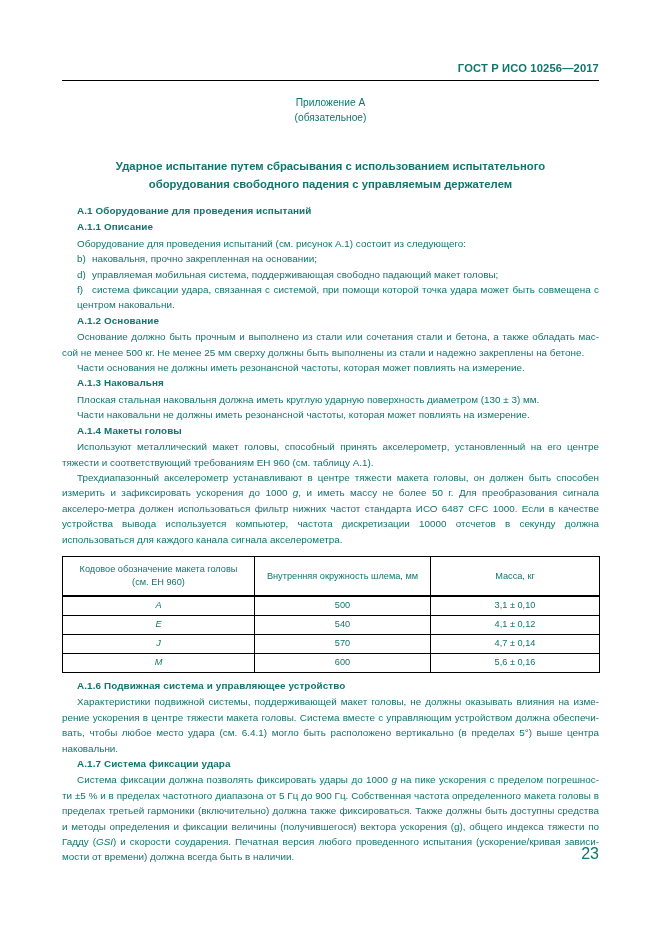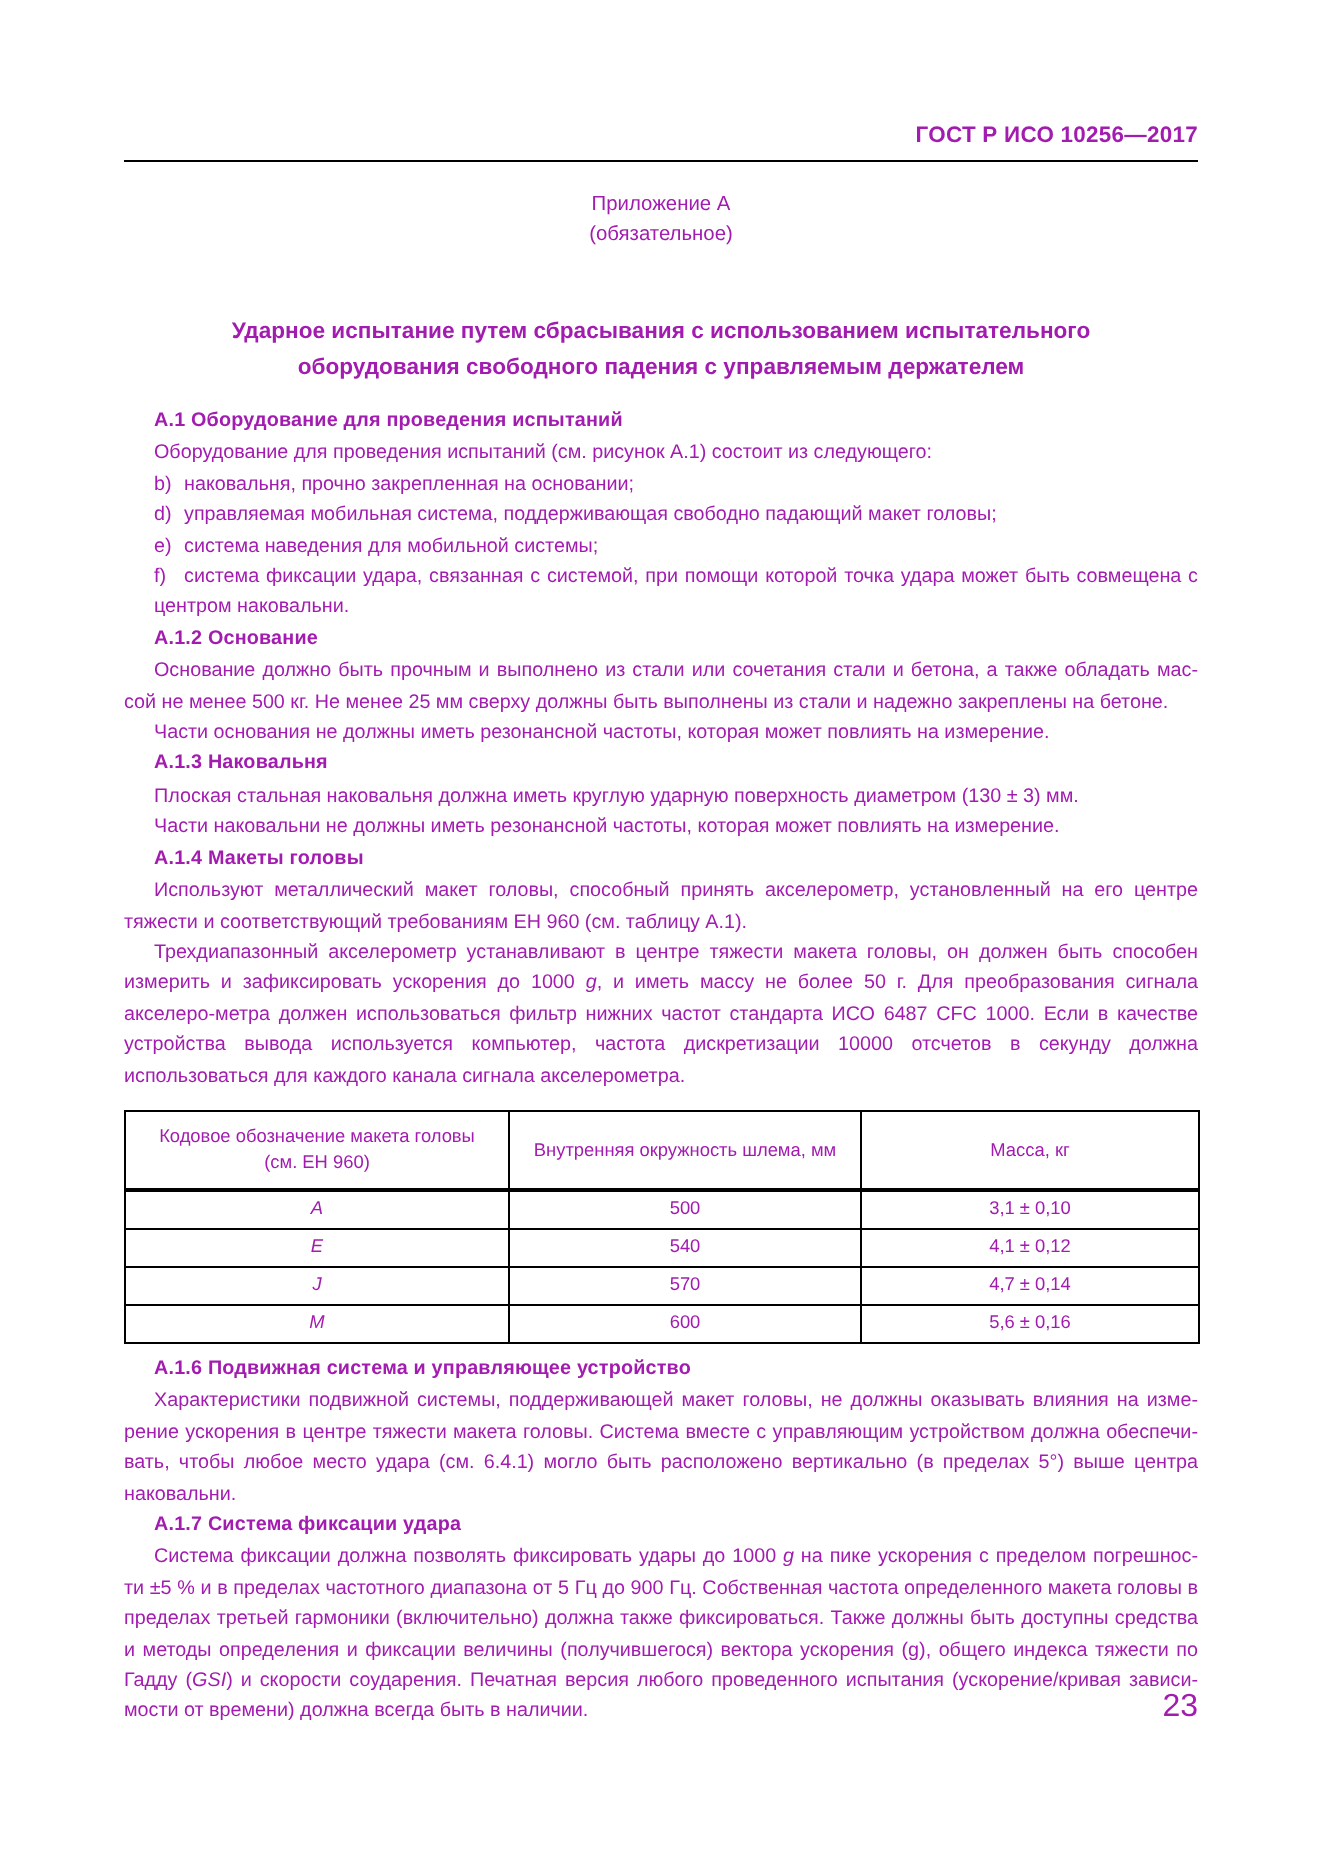--- a/index.html
+++ b/index.html
@@ -6,21 +6,21 @@
     margin: 0;
     padding: 0;
     background: #ffffff;
   }
   .page {
     position: relative;
     width: 661px;
     height: 936px;
     background: #ffffff;
     font-family: "Liberation Sans", sans-serif;
-    color: #a21caf;
+    color: #0f766e;
     box-sizing: border-box;
     overflow: hidden;
   }
 
   
   .header {
     position: absolute;
     left: 62px;
     top: 62px;
     width: 537px;
@@ -166,26 +166,26 @@
   </div>
 
   <div class="annex-title">
     <div>Ударное испытание путем сбрасывания с использованием испытательного</div>
     <div>оборудования свободного падения с управляемым держателем</div>
   </div>
 
   <div class="body">
 
     <h3 class="clause">A.1  Оборудование для проведения испытаний</h3>
+    <h3 class="clause">A.1.1  Описание</h3>
     <p class="para">Оборудование для проведения испытаний (см. рисунок A.1) состоит из следующего:</p>
 
     <ul class="list">
       <li><span class="mk">b)</span><span>наковальня, прочно закрепленная на основании;</span></li>
       <li><span class="mk">d)</span><span>управляемая мобильная система, поддерживающая свободно падающий макет головы;</span></li>
-      <li><span class="mk">e)</span><span>система наведения для мобильной системы;</span></li>
       <li><span class="mk">f)</span><span>система фиксации удара, связанная с системой, при помощи которой точка удара может быть совмещена с центром наковальни.</span></li>
     </ul>
 
     <h3 class="clause">A.1.2  Основание</h3>
     <p class="para">Основание должно быть прочным и выполнено из стали или сочетания стали и бетона, а также обладать мас-сой не менее 500 кг. Не менее 25 мм сверху должны быть выполнены из стали и надежно закреплены на бетоне.</p>
     <p class="para last">Части основания не должны иметь резонансной частоты, которая может повлиять на измерение.</p>
 
     <h3 class="clause">A.1.3  Наковальня</h3>
     <p class="para last">Плоская стальная наковальня должна иметь круглую ударную поверхность диаметром (130 ± 3) мм.</p>
     <p class="para last">Части наковальни не должны иметь резонансной частоты, которая может повлиять на измерение.</p>

